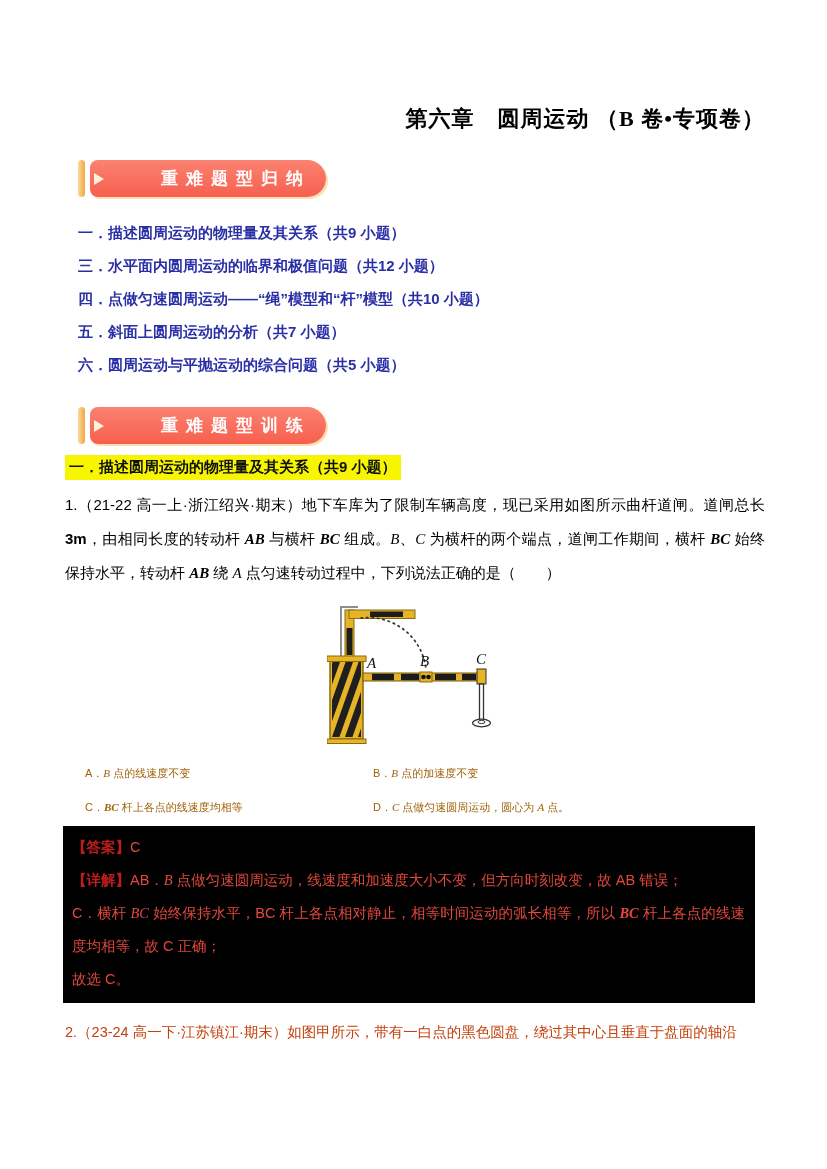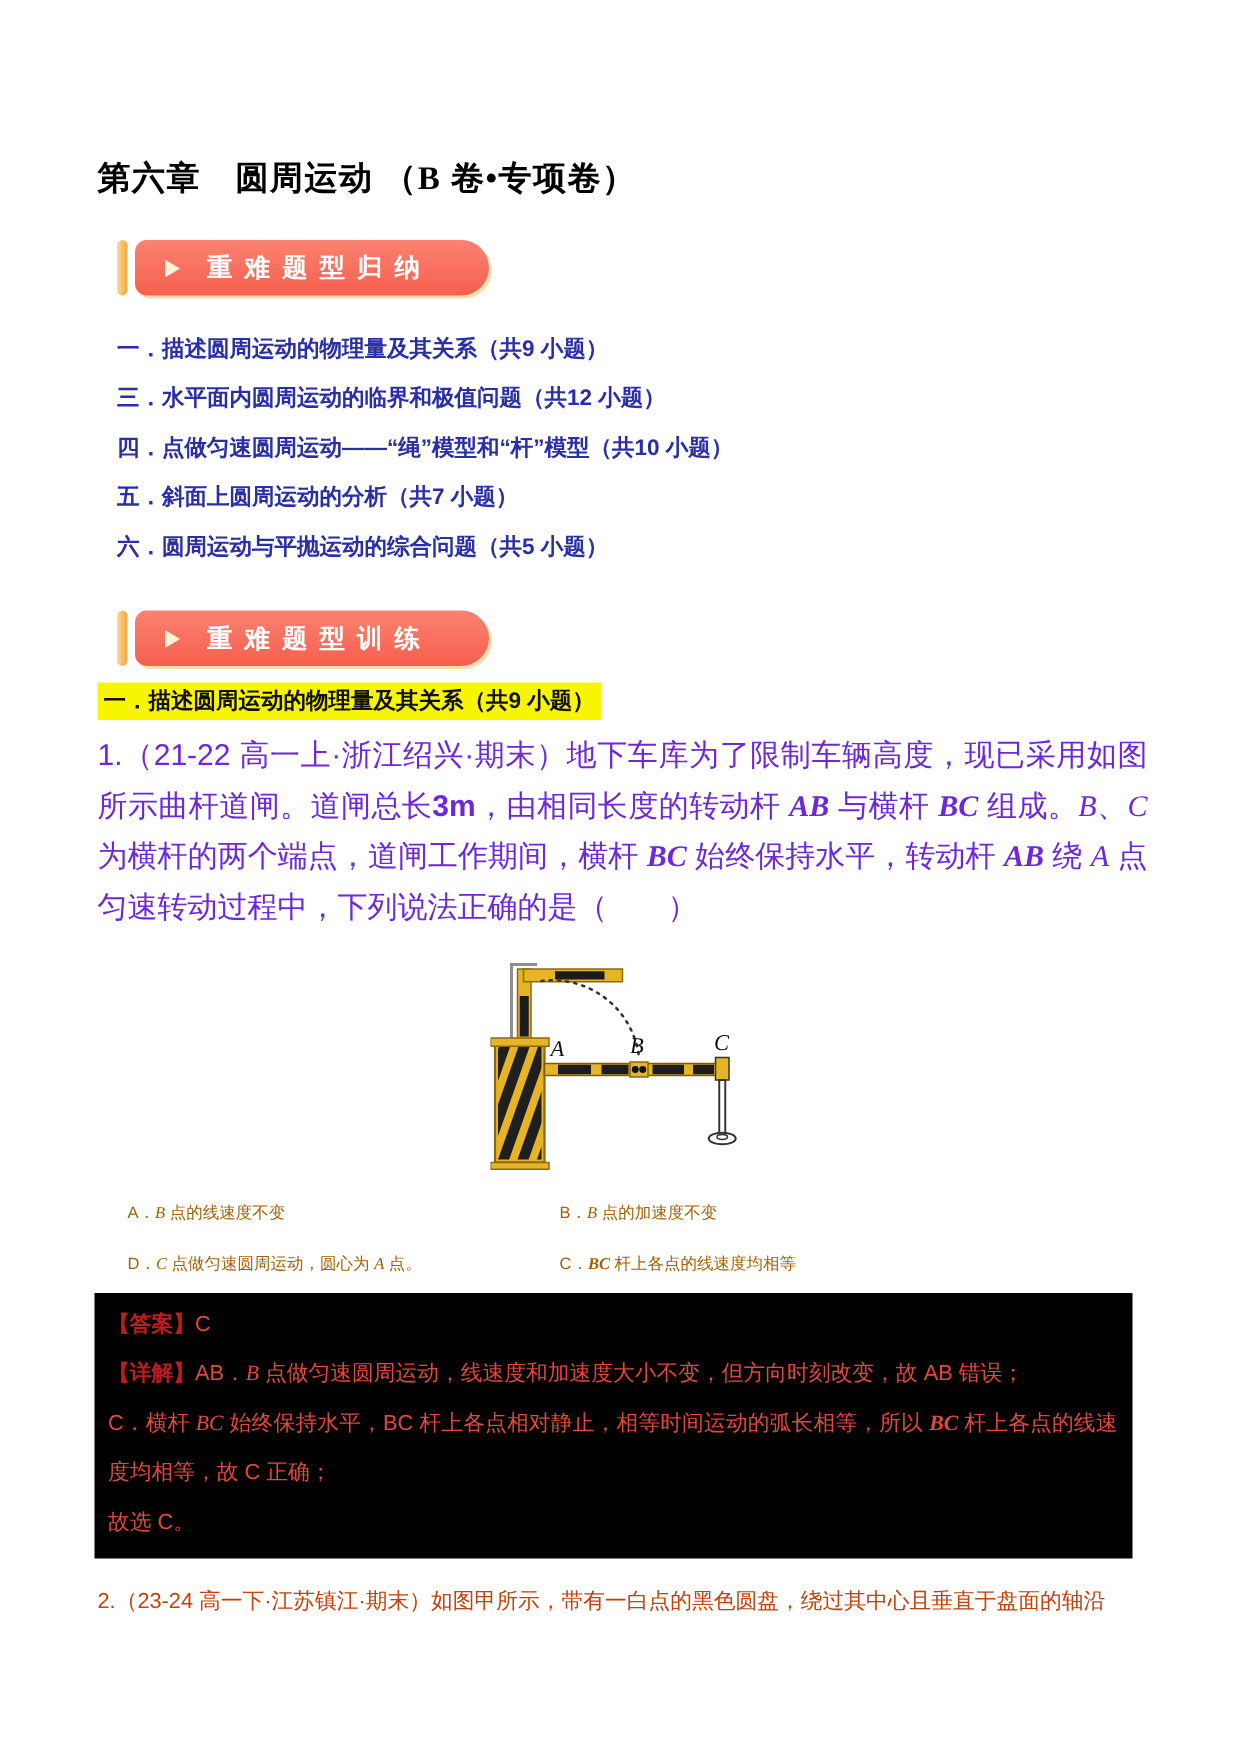--- a/index.html
+++ b/index.html
@@ -1,39 +1,39 @@
 <!DOCTYPE html>
 <html><head>
 <meta charset="utf-8">
 <style>
   html,body { margin:0; padding:0; background:#ffffff; }
   body { font-family:"Liberation Sans", sans-serif; }
   .page { position:relative; width:827px; height:1169px; background:#ffffff; overflow:hidden; }
   .content { padding:0 62px 0 65px; }
 
-  .title { margin:0; padding-top:104px; text-align:left; font-family:"Liberation Serif", serif;
+  .title { margin:0; padding-top:104px; text-align:right; font-family:"Liberation Serif", serif;
            font-size:22px; font-weight:bold; color:#000; letter-spacing:1px; }
 
   
   .banner { display:flex; height:37px; margin-top:26px; margin-left:13px; width:-moz-fit-content; width:fit-content; }
   .banner-bar { width:7px; border-radius:4px; background:linear-gradient(90deg,#fbd9a2,#f1a83a); margin-right:5px; }
   .banner-pill { position:relative; display:flex; align-items:center; width:236px; box-sizing:border-box;
                  background:linear-gradient(180deg,#fb8271,#f75f4e); border-radius:8px 19px 19px 8px;
-                 box-shadow:2px 2px 0 #fbdfae; padding-left:20px; }
+                 box-shadow:2px 2px 0 #fbdfae; padding-left:4px;gap:39px; }
   .banner-arrow { width:0; height:0; border-left:10px solid #fdf3d8; border-top:6px solid transparent;
                   border-bottom:6px solid transparent; margin-right:18px; }
   .banner-text { color:#ffffff; font-size:17px; font-weight:bold; letter-spacing:8px; white-space:nowrap; }
 
   .toc { margin-top:19px; margin-left:13px; }
   .toc-item { line-height:33px; font-size:15px; font-weight:bold; color:#2a2fa6; }
 
   .section-heading-wrap { margin-top:11px; }
   .section-heading { display:inline-block; background:#f7f500; color:#101010; font-size:15px; font-weight:bold; padding:3px 4px; }
 
-  .stem { margin-top:8px; font-size:20px; line-height:33.5px; color:#6d28d9; text-align:justify; }
+  .stem { margin-top:8px; font-size:15px; line-height:33.5px; color:#000000; text-align:justify; }
 
   .figure-wrap { margin:3px 0 0 262px; width:182px; height:142px; }
 
   .options { margin:8px 0 0 20px; display:grid; grid-template-columns:288px auto; font-size:11px; line-height:34px; color:#a16207; }
 
   .answer-block { margin:2px 10px 0 -2px; background:#000000; padding:5px 10px 7px 9px; }
   .ans-line { font-size:14.5px; line-height:33px; color:#e2483d; text-align:justify; }
   .ans-line .dk { color:#bf1d1d; font-weight:bold; }
 
   .q2 { margin-top:13px; font-size:14.5px; line-height:33px; color:#c2410c; }
@@ -139,22 +139,22 @@
 
         <text x="40" y="62" class="fig-label">A</text>
         <text x="93" y="60" class="fig-label">B</text>
         <text x="149" y="58" class="fig-label">C</text>
       </svg>
     </div>
 
     <div class="options">
       <div class="option"><span>A．</span><span><span class="i">B</span><span> 点的线速度不变</span></span></div>
       <div class="option"><span>B．</span><span><span class="i">B</span><span> 点的加速度不变</span></span></div>
+      <div class="option"><span>C．</span><span><span class="v">BC</span><span> 杆上各点的线速度均相等</span></span></div>
       <div class="option"><span>D．</span><span><span class="i">C</span><span> 点做匀速圆周运动，圆心为 </span><span class="i">A</span><span> 点。</span></span></div>
-      <div class="option"><span>C．</span><span><span class="v">BC</span><span> 杆上各点的线速度均相等</span></span></div>
     </div>
 
     <div class="answer-block">
       <div class="ans-line"><span class="dk">【答案】</span><span>C</span></div>
       <div class="ans-line"><span class="dk">【详解】</span><span>AB．</span><span class="i">B</span><span> 点做匀速圆周运动，线速度和加速度大小不变，但方向时刻改变，故 AB 错误；</span></div>
       <div class="ans-line"><span>C．横杆 </span><span class="i">BC</span><span> 始终保持水平，BC 杆上各点相对静止，相等时间运动的弧长相等，所以 </span><span class="v">BC</span><span> 杆上各点的线速度均相等，故 C 正确；</span></div>
       <div class="ans-line"><span>故选 C。</span></div>
     </div>
 
     <p class="q2">2.（23-24 高一下·江苏镇江·期末）如图甲所示，带有一白点的黑色圆盘，绕过其中心且垂直于盘面的轴沿</p>

